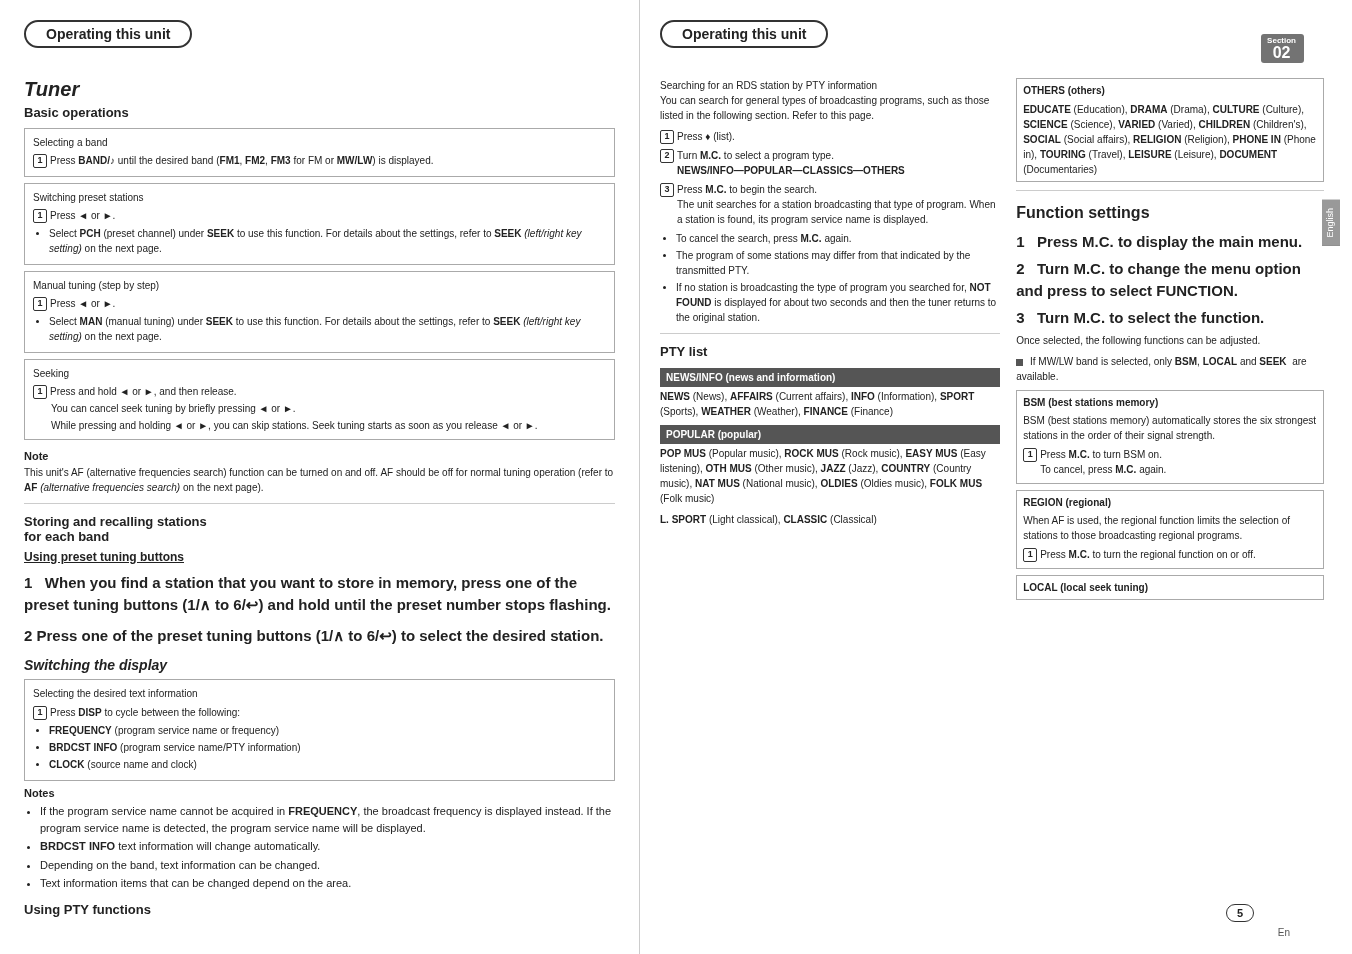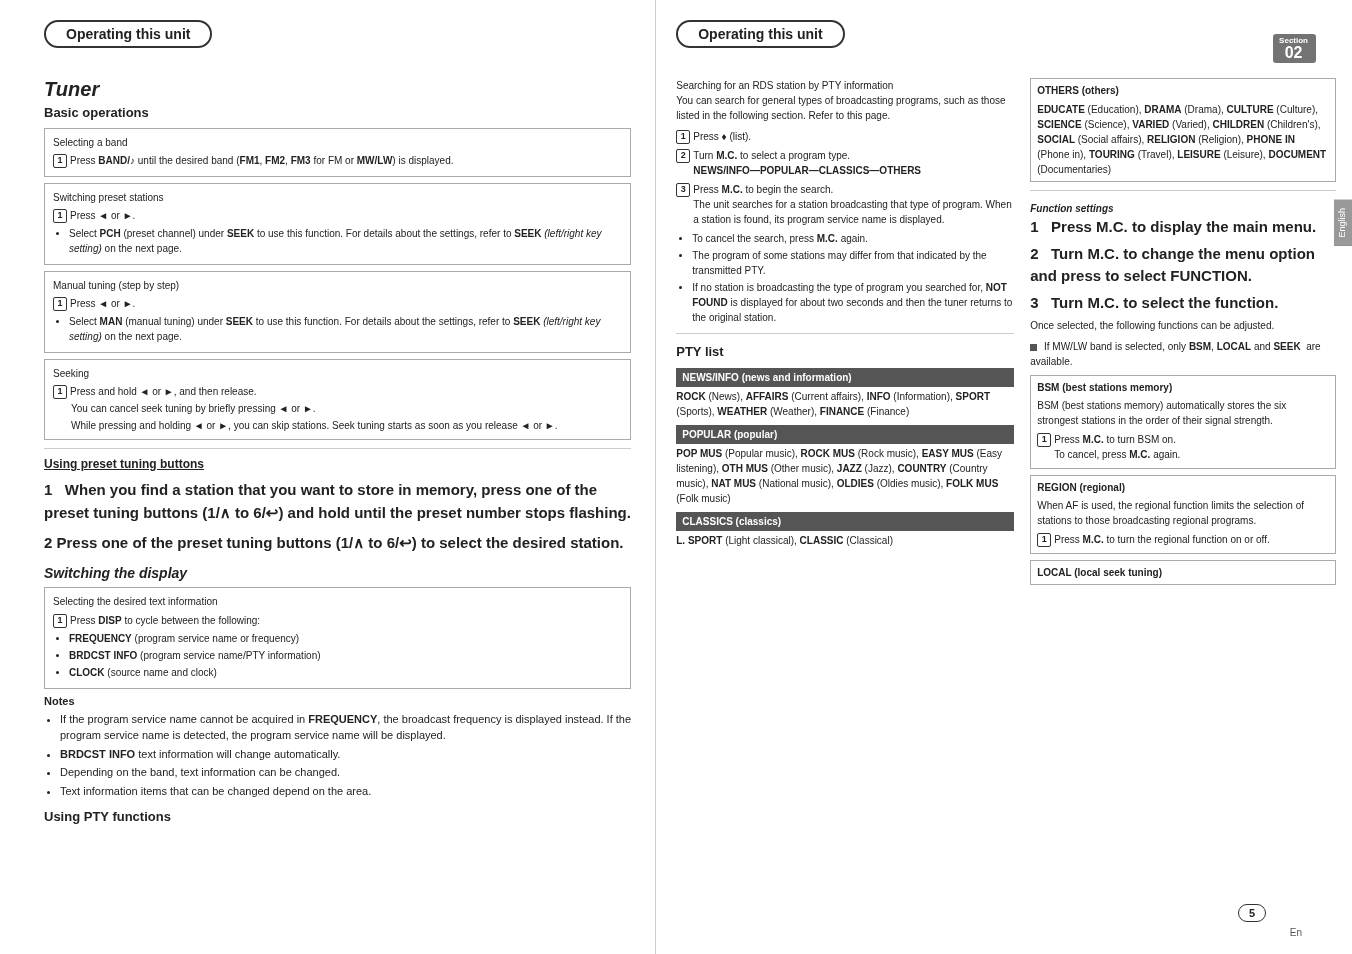--- a/index.html
+++ b/index.html
@@ -11,21 +11,20 @@
       font-size: 11px;
       color: #222;
       overflow: hidden;
     }
 
     .page-wrapper {
       display: flex;
       width: 1352px;
       height: 954px;
       position: relative;
-      padding-left: 20px;
     }
 
     
     .left-col {
       width: 640px;
       padding: 20px 24px 20px 24px;
       border-right: 1px solid #ccc;
       position: relative;
     }
 
@@ -185,23 +184,23 @@
       font-size: 10px;
       font-weight: bold;
       margin-bottom: 2px;
       display: block;
     }
 
     .function-settings {
       margin-top: 10px;
     }
     .function-settings-heading {
-      font-size: 10px;
-      font-weight: bold;
-      font-style: italic;
+      font-size: 16px;
+      font-weight: bold;
+      margin-bottom: 6px;
     }
 
     .fs-step {
       font-size: 15px;
       font-weight: bold;
       margin-bottom: 4px;
       line-height: 1.5;
     }
 
     .fs-note {
@@ -356,23 +355,30 @@
       <div class="step-row">
         <span class="step-num">1</span>
         <span>Press and hold ◄ or ►, and then release.</span>
       </div>
       <div style="margin-left:18px; font-size:10px; line-height:1.5;">
         <div>You can cancel seek tuning by briefly pressing ◄ or ►.</div>
         <div style="margin-top:2px;">While pressing and holding ◄ or ►, you can skip stations. Seek tuning starts as soon as you release ◄ or ►.</div>
       </div>
     </div>
 
+    <div class="note-box">
+      <span class="note-label">Note</span>
+      <div style="font-size:10px; line-height:1.5;">This unit's AF (alternative frequencies search) function can be turned on and off. AF should be off for normal tuning operation (refer to <strong>AF</strong> <em>(alternative frequencies search)</em> on the next page).</div>
+    </div>
 
     <hr class="divider">
 
+    <div class="section-title-bold">
+      Storing and recalling stations<br>for each band
+    </div>
 
     <div class="subsection-title">Using preset tuning buttons</div>
 
     <div class="numbered-step">
       1&nbsp;&nbsp; When you find a station that you want to store in memory, press one of the preset tuning buttons (1/∧ to 6/↩) and hold until the preset number stops flashing.
     </div>
 
     <div class="numbered-step">2   Press one of the preset tuning buttons (1/∧ to 6/↩) to select the desired station.</div>
 
     <div class="switch-display-heading">Switching the display</div>
@@ -444,33 +450,32 @@
           <li>If no station is broadcasting the type of program you searched for, <strong>NOT FOUND</strong> is displayed for about two seconds and then the tuner returns to the original station.</li>
         </ul>
 
         <hr class="divider">
 
         <div class="pty-heading">PTY list</div>
 
         <div style="margin-bottom:6px;">
           <span class="pty-label-box">NEWS/INFO (news and information)</span>
           <div class="pty-row">
-            <strong>ROCK</strong> (News), <strong>AFFAIRS</strong> (Current affairs), <strong>INFO</strong> (Information), <strong>SPORT</strong> (Sports), <strong>WEATHER</strong> (Weather), <strong>FINANCE</strong> (Finance)
+            <strong>NEWS</strong> (News), <strong>AFFAIRS</strong> (Current affairs), <strong>INFO</strong> (Information), <strong>SPORT</strong> (Sports), <strong>WEATHER</strong> (Weather), <strong>FINANCE</strong> (Finance)
           </div>
         </div>
 
         <div style="margin-bottom:6px;">
           <span class="pty-label-box">POPULAR (popular)</span>
           <div class="pty-row">
             <strong>POP MUS</strong> (Popular music), <strong>ROCK MUS</strong> (Rock music), <strong>EASY MUS</strong> (Easy listening), <strong>OTH MUS</strong> (Other music), <strong>JAZZ</strong> (Jazz), <strong>COUNTRY</strong> (Country music), <strong>NAT MUS</strong> (National music), <strong>OLDIES</strong> (Oldies music), <strong>FOLK MUS</strong> (Folk music)
           </div>
         </div>
 
         <div style="margin-bottom:6px;">
-          <span class="pty-label-box">CLASSICS (classics)</span>
           <div class="pty-row">
             <strong>L. SPORT</strong> (Light classical), <strong>CLASSIC</strong> (Classical)
           </div>
         </div>
 
       </div>
 
       <div class="far-right-col">
 
         <div class="bsm-box">

